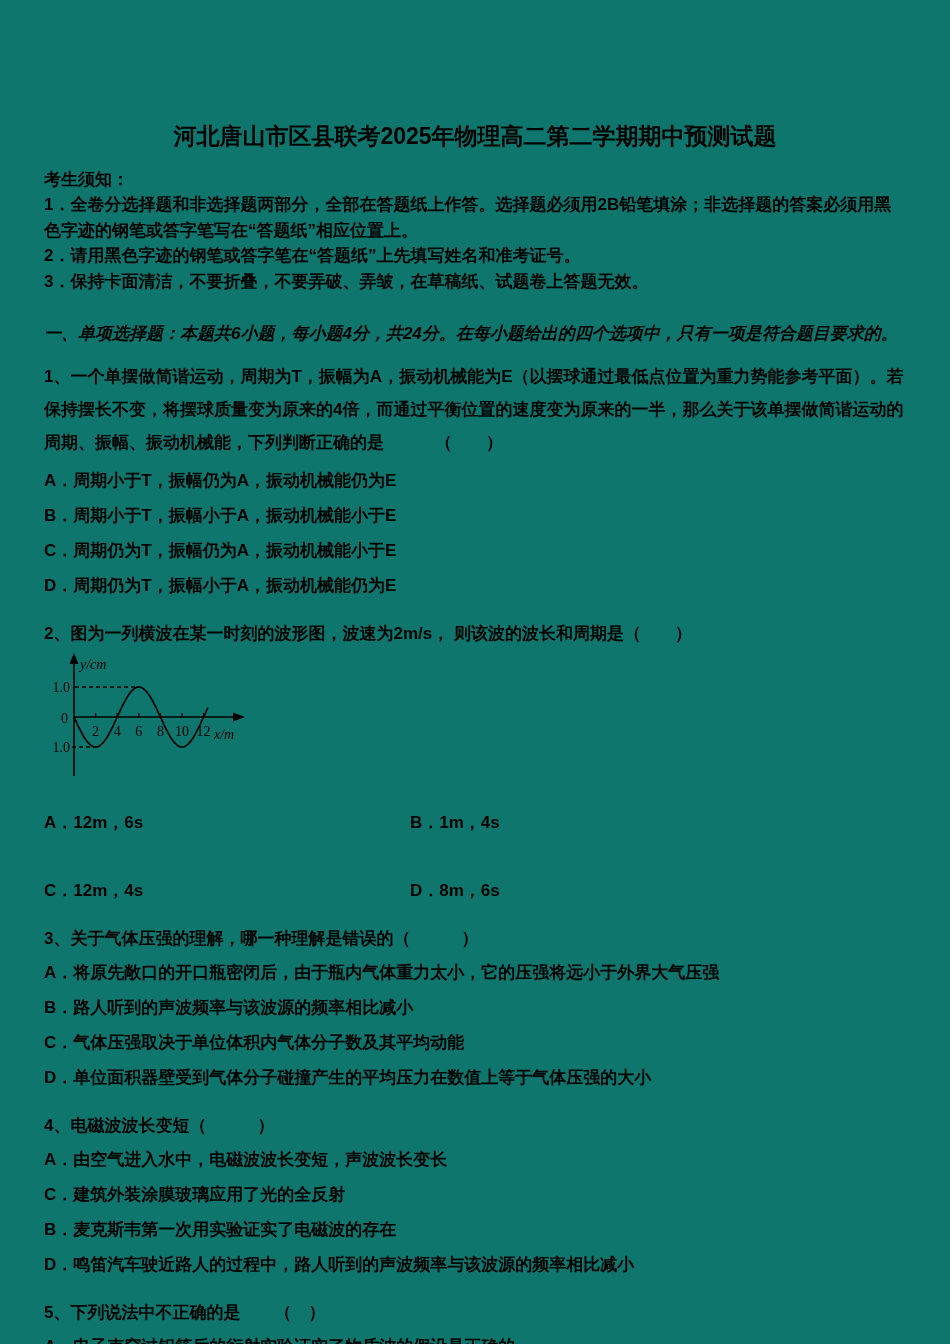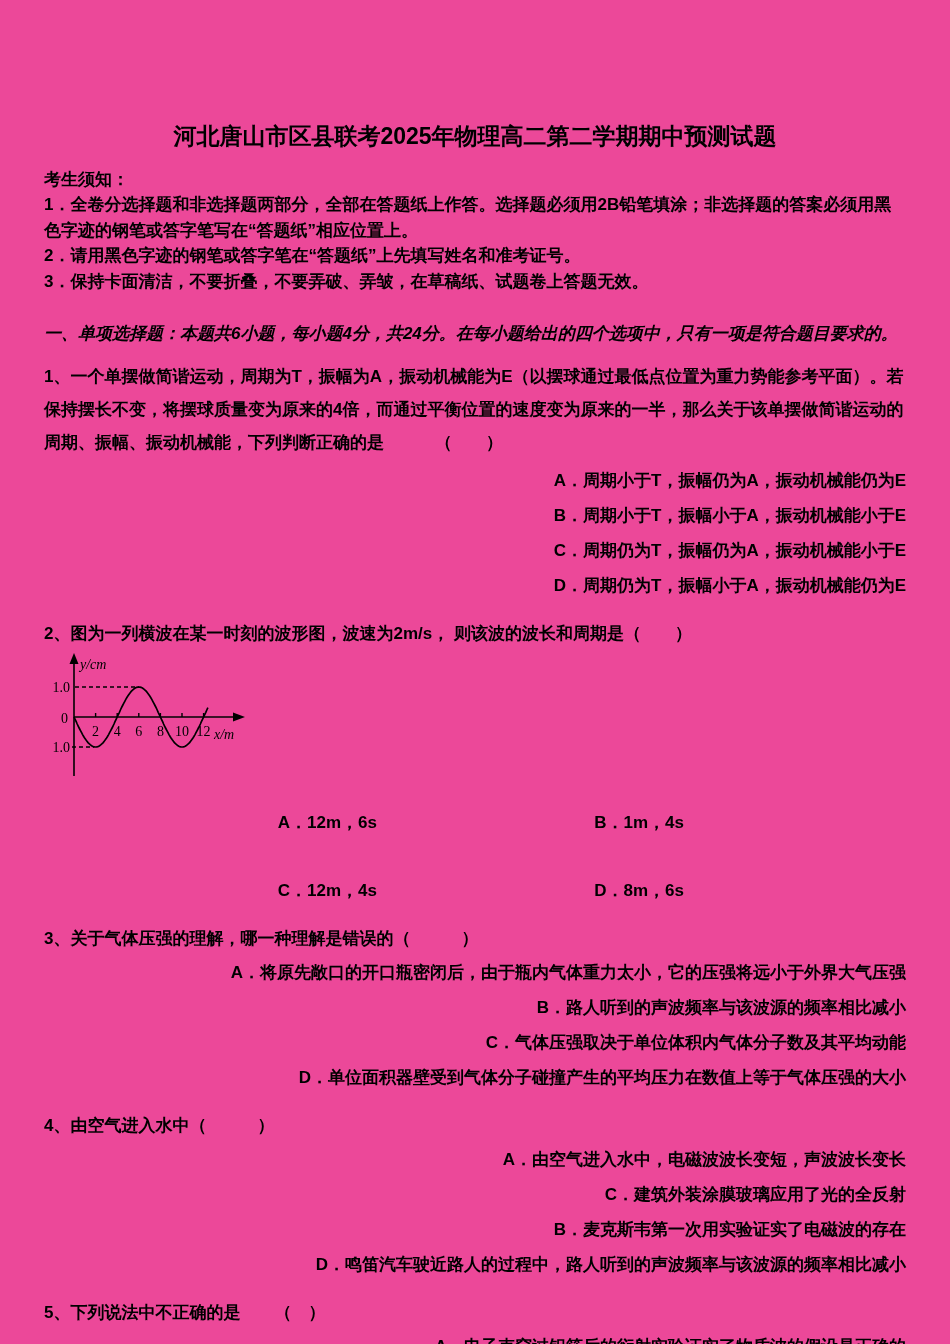--- a/index.html
+++ b/index.html
@@ -1,21 +1,21 @@
 <!DOCTYPE html>
 <html><head>
 <meta charset="utf-8">
 <style>
   html, body { margin: 0; padding: 0; background: #ffffff; }
   .page {
     position: relative;
     width: 950px;
     height: 1344px;
     margin: 0 auto;
-    background: #ec4899;
+    background: #0f766e;
     color: #000000;
     font-family: "Liberation Sans", sans-serif;
     font-weight: 600;
     overflow: hidden;
     box-sizing: border-box;
   }
   .title {
     padding-top: 106px;
     text-align: center;
     font-size: 23px;
@@ -24,21 +24,21 @@
   }
   .content {
     margin: 12px 44px 0 44px;
     font-size: 17px;
   }
   .notice p { margin: 0; line-height: 25.5px; }
   .section-heading { margin-top: 27px; line-height: 25px; font-style: italic; }
   .question { margin: 0; }
   .stem { margin: 14px 0 0 0; line-height: 33px; }
   .stem.tight { line-height: 25px; margin-top: 18px; }
-  .opts { margin-top: 4px; text-align: right; }
+  .opts { margin-top: 4px; }
   .option { margin: 0; padding: 6px 0 6px 0; line-height: 23px; }
   .opts.two-col {
     display: grid;
     grid-template-columns: 333px auto;
     width: 640px;
     margin-top: 20px;
     gap: 33px;
   }
   .figure-wrap { margin: 6px 0 2px 8px; }
   .fig-svg text {
@@ -128,21 +128,21 @@
       <p class="stem tight"><span>3、</span><span>关于气体压强的理解，哪一种理解是错误的（　　　）</span></p>
       <div class="opts">
         <p class="option">A．将原先敞口的开口瓶密闭后，由于瓶内气体重力太小，它的压强将远小于外界大气压强</p>
         <p class="option">B．路人听到的声波频率与该波源的频率相比减小</p>
         <p class="option">C．气体压强取决于单位体积内气体分子数及其平均动能</p>
         <p class="option">D．单位面积器壁受到气体分子碰撞产生的平均压力在数值上等于气体压强的大小</p>
       </div>
     </section>
 
     <section class="question">
-      <p class="stem tight"><span>4、</span><span>由空气进入水中（　　　）</span></p>
+      <p class="stem tight"><span>4、</span><span>电磁波波长变短（　　　）</span></p>
       <div class="opts">
         <p class="option">A．由空气进入水中，电磁波波长变短，声波波长变长</p>
         <p class="option">C．建筑外装涂膜玻璃应用了光的全反射</p>
         <p class="option">B．麦克斯韦第一次用实验证实了电磁波的存在</p>
         <p class="option">D．鸣笛汽车驶近路人的过程中，路人听到的声波频率与该波源的频率相比减小</p>
       </div>
     </section>
 
     <section class="question">
       <p class="stem tight"><span>5、</span><span>下列说法中不正确的是　　（　）</span></p>

